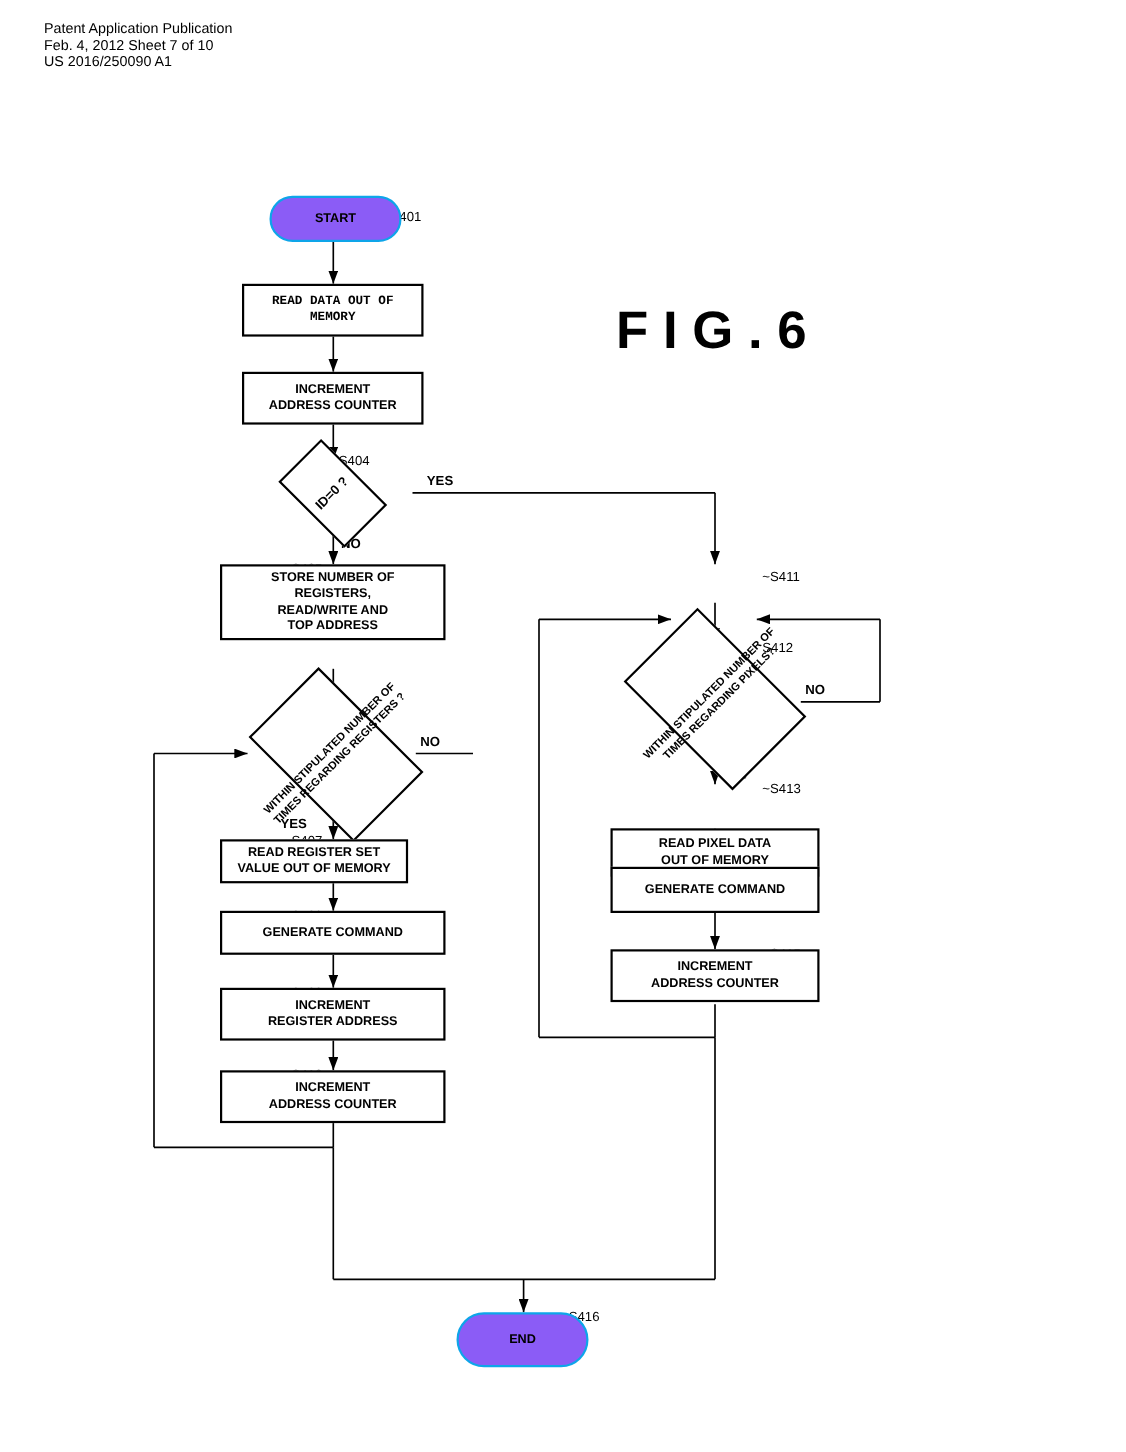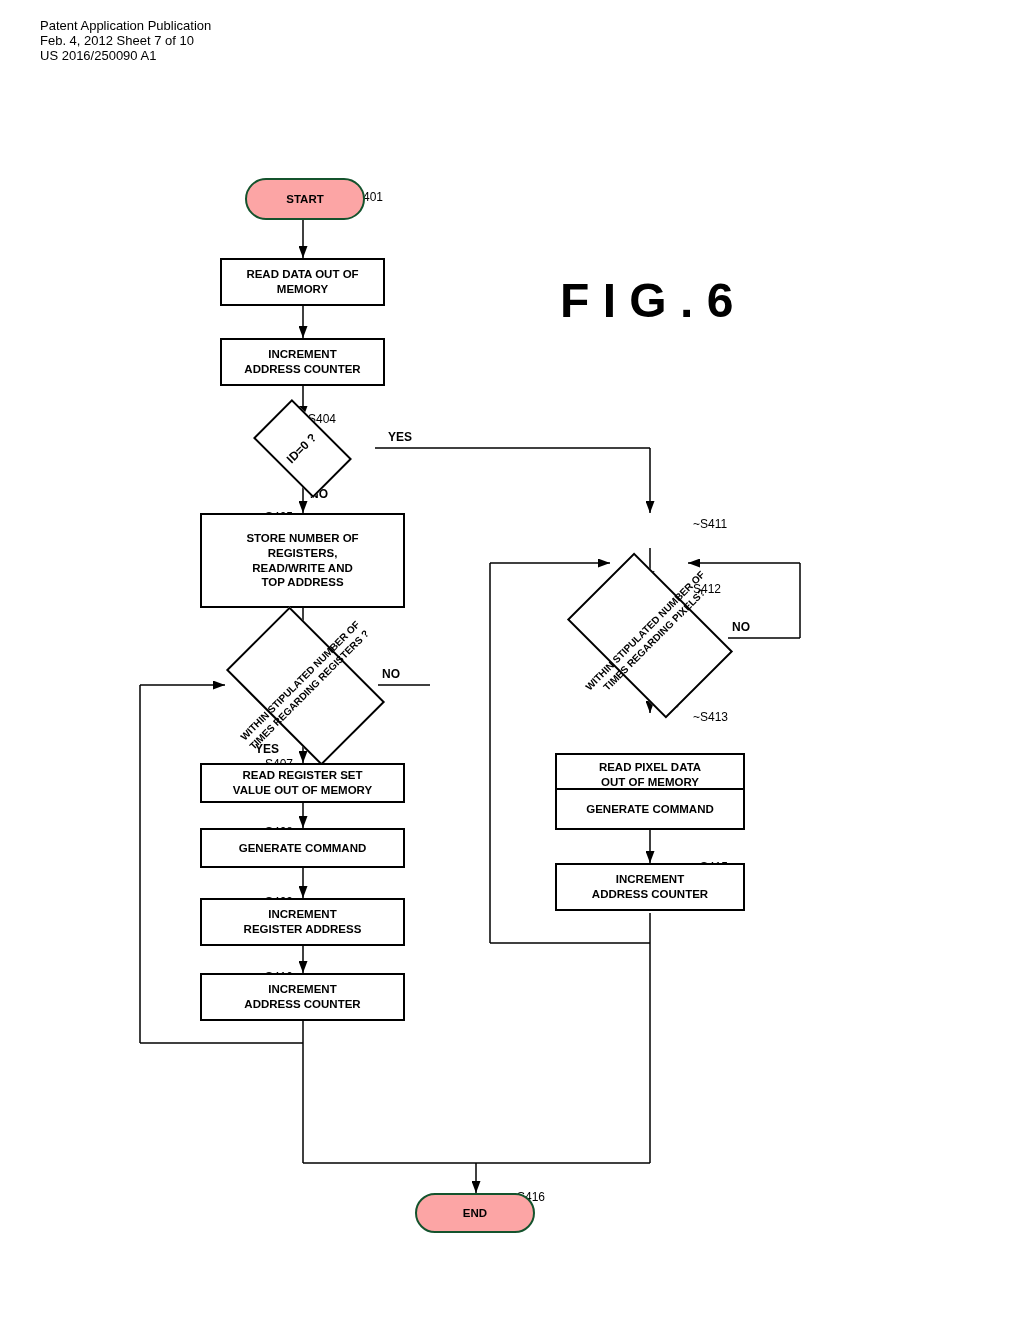--- a/index.html
+++ b/index.html
@@ -35,23 +35,23 @@
       align-items: center;
       justify-content: center;
       text-align: center;
       font-size: 11.5px;
       font-weight: bold;
       color: #000;
       line-height: 1.3;
     }
 
     .fc-rounded {
-      border: 2px solid #14532d;
+      border: 2px solid #0ea5e9;
       border-radius: 25px;
-      background: #fca5a5;
+      background: #8b5cf6;
       align-items: center;
     }
 
     .fc-rect {
       border: 2px solid #000;
       background: #fff;
     }
 
     .fc-diamond {
       background: #fff;
@@ -199,54 +199,54 @@
 
     <text x="693" y="798" font-size="12" fill="#000">~S415</text>
 
     <text x="510" y="1128" font-size="12" fill="#000">~S416</text>
   </svg>
 
   <div class="fc-node fc-rounded" style="left:245px; top:105px; width:120px; height:42px;">
     <span>START</span>
   </div>
 
-  <div class="fc-node fc-rect" style="left:220px; top:185px; width:165px; height:48px;">
+  <div class="fc-node fc-rect" style="left:220px; top:185px; width:165px; height:48px;font-family:Liberation Mono, monospace;">
     <span style="white-space:pre-line; font-size:11.5px; font-weight:bold;">READ DATA OUT OF
 MEMORY</span>
   </div>
 
   <div class="fc-node fc-rect" style="left:220px; top:265px; width:165px; height:48px;">
     <span style="white-space:pre-line; font-size:11.5px; font-weight:bold;">INCREMENT
 ADDRESS COUNTER</span>
   </div>
 
   <div class="fc-diamond-wrapper" style="left:240px; top:343px; width:125px; height:65px;">
     <div class="fc-diamond" style="width:85px; height:55px; border:2px solid #000;">
     </div>
     <div class="fc-diamond-inner" style="position:absolute; font-size:12px; font-weight:bold;">ID=0 ?</div>
   </div>
 
-  <div class="fc-node fc-rect" style="left:200px; top:440px; width:205px; height:95px;text-align:center;">
+  <div class="fc-node fc-rect" style="left:200px; top:440px; width:205px; height:69px;text-align:center;">
     <span style="white-space:pre-line; font-size:11.5px; font-weight:bold;">STORE NUMBER OF
 REGISTERS,
 READ/WRITE AND
 TOP ADDRESS</span>
   </div>
 
   <div class="fc-diamond-wrapper" style="left:215px; top:560px; width:180px; height:105px;">
     <div class="fc-diamond" style="width:135px; height:90px; border:2px solid #000;">
     </div>
     <div class="fc-diamond-inner" style="position:absolute; font-size:10px; font-weight:bold; text-align:center; line-height:1.25;">WITHIN
 STIPULATED NUMBER OF
 TIMES REGARDING
 REGISTERS
 ?</div>
   </div>
 
-  <div class="fc-node fc-rect" style="left:200px; top:690px; width:205px; height:40px;">
+  <div class="fc-node fc-rect" style="left:200px; top:690px; width:171px; height:40px;">
     <span style="white-space:pre-line; font-size:11.5px; font-weight:bold;">READ REGISTER SET
 VALUE OUT OF MEMORY</span>
   </div>
 
   <div class="fc-node fc-rect" style="left:200px; top:755px; width:205px; height:40px;">
     <span style="font-size:11.5px; font-weight:bold;">GENERATE COMMAND</span>
   </div>
 
   <div class="fc-node fc-rect" style="left:200px; top:825px; width:205px; height:48px;">
     <span style="white-space:pre-line; font-size:11.5px; font-weight:bold;">INCREMENT
@@ -275,17 +275,17 @@
 
   <div class="fc-node fc-rect" style="left:555px; top:715px; width:190px; height:42px;">
     <span style="font-size:11.5px; font-weight:bold;">GENERATE COMMAND</span>
   </div>
 
   <div class="fc-node fc-rect" style="left:555px; top:790px; width:190px; height:48px;">
     <span style="white-space:pre-line; font-size:11.5px; font-weight:bold;">INCREMENT
 ADDRESS COUNTER</span>
   </div>
 
-  <div class="fc-node fc-rounded" style="left:415px; top:1120px; width:120px; height:40px;">
+  <div class="fc-node fc-rounded" style="left:415px; top:1120px; width:120px; height:50px;">
     <span>END</span>
   </div>
 
 </div>
 
 </body></html>

